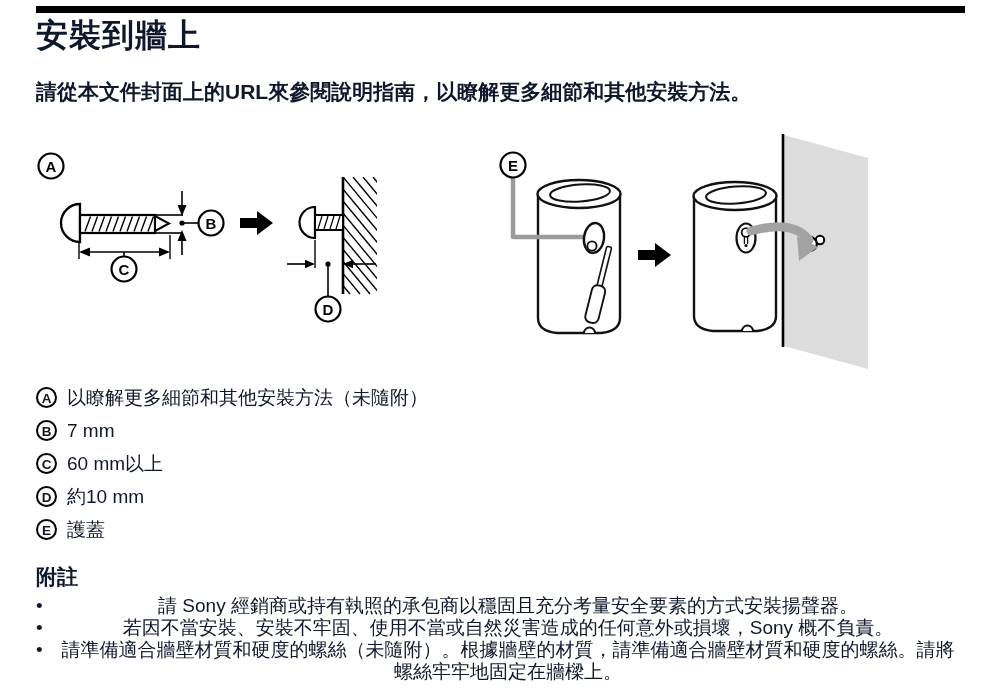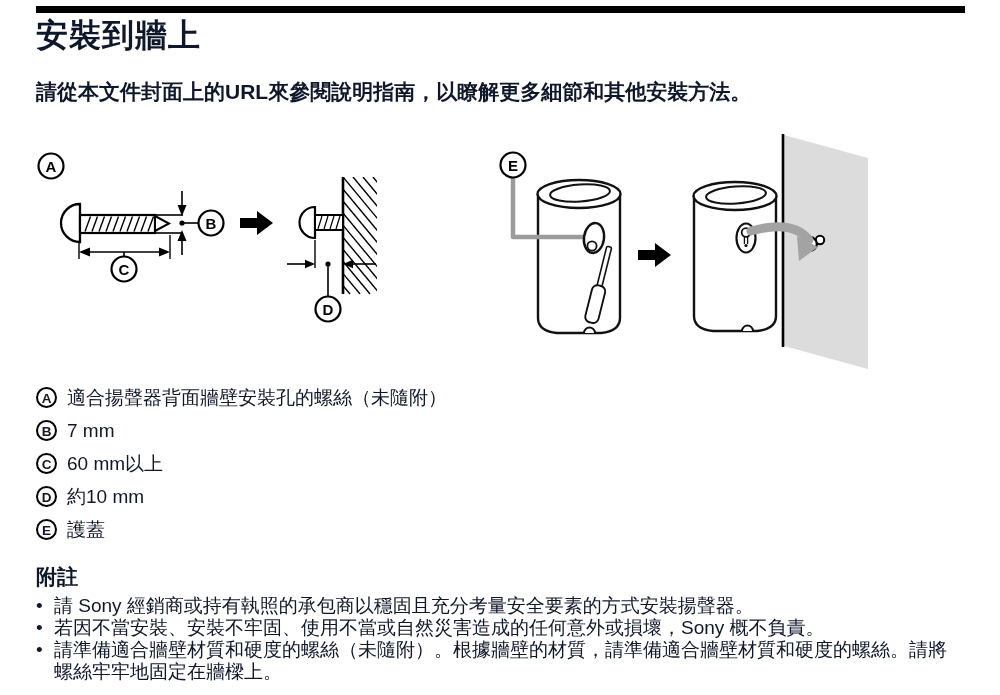--- a/index.html
+++ b/index.html
@@ -14,21 +14,21 @@
   .legend-row{display:flex;align-items:center;height:33px;}
   .badge{width:21px;height:21px;border:2px solid #000;border-radius:50%;box-sizing:border-box;
          display:flex;align-items:center;justify-content:center;font-size:13.5px;font-weight:bold;
          flex:0 0 auto;margin-right:10px;padding-top:1px;}
   .legend-text{font-size:19px;}
   .notes{position:absolute;left:36px;top:552px;width:926px;margin-top:12px;}
   .notes-title{font-size:21px;font-weight:bold;margin:0;line-height:26px;}
   .bullets{margin-top:5px;}
   .bullet-row{display:flex;font-size:19px;line-height:22px;}
   .bullet-dot{flex:0 0 18px;}
-  .bullet-text{flex:1;}
+  .bullet-text{flex:1;text-align:center;}
 </style>
 </head>
 <body>
 
 <div class="page">
 
   <div class="top-rule"></div>
   <h1 class="title">安裝到牆上</h1>
   <p class="intro">請從本文件封面上的URL來參閱說明指南，以瞭解更多細節和其他安裝方法。</p>
 
@@ -178,21 +178,21 @@
       </g>
 
       <circle cx="513" cy="37" r="12.5" fill="#fff" stroke="#000" stroke-width="2.2"></circle>
       <text class="diag-letter" x="513" y="42.5" fill="#000">E</text>
     </g>
   </svg>
 
   <div class="legend">
     <div class="legend-row">
       <span class="badge">A</span>
-      <span class="legend-text">適合揚聲器背面牆壁安裝孔的螺絲（未隨附）</span>
+      <span class="legend-text">以瞭解更多細節和其他安裝方法（未隨附）</span>
     </div>
     <div class="legend-row">
       <span class="badge">B</span>
       <span class="legend-text">7 mm</span>
     </div>
     <div class="legend-row">
       <span class="badge">C</span>
       <span class="legend-text">60 mm以上</span>
     </div>
     <div class="legend-row">

